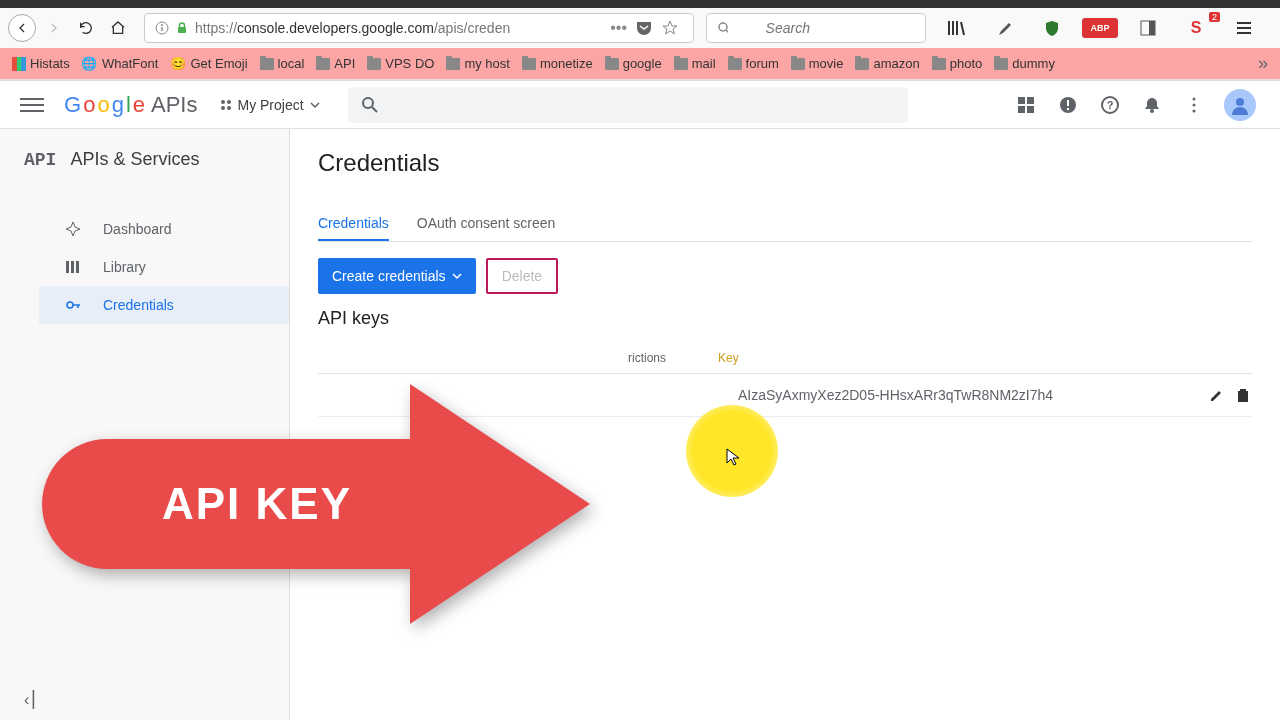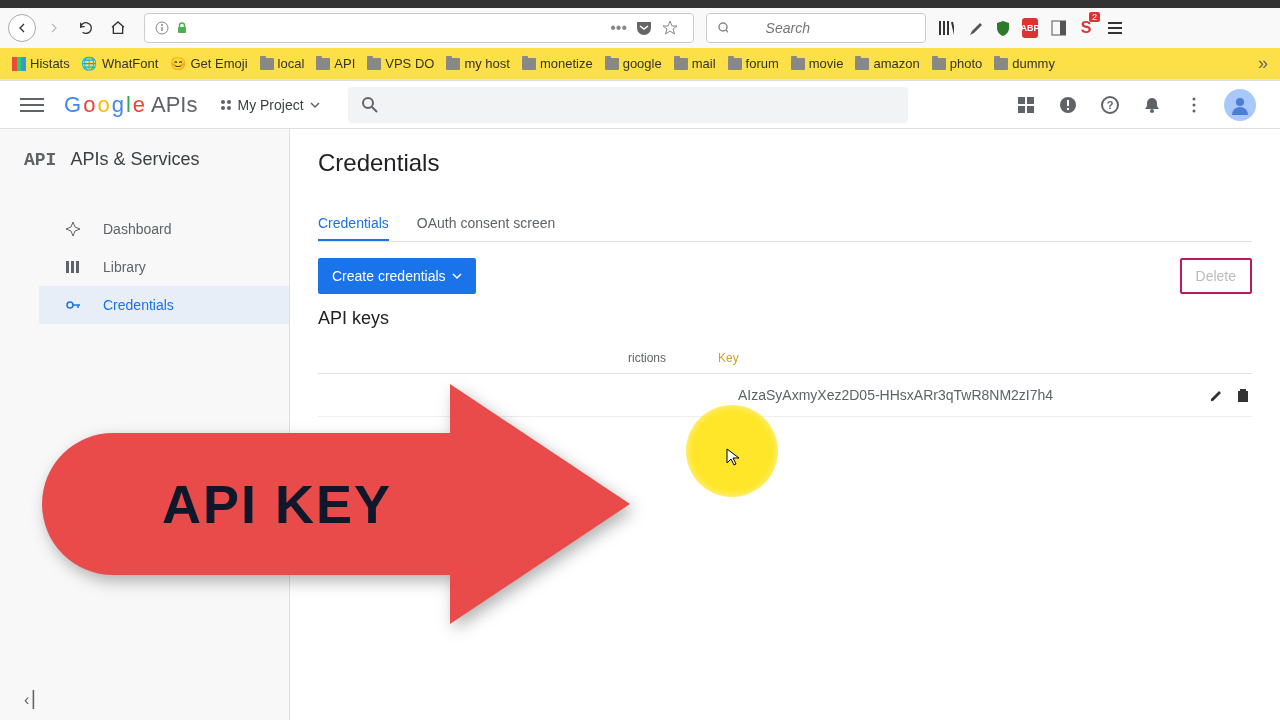--- a/index.html
+++ b/index.html
@@ -12,27 +12,27 @@
 .nav-btn { width: 28px; height: 28px; border-radius: 4px; display: flex; align-items: center; justify-content: center; cursor: pointer; border: 1px solid #ccc; background: #fff; }
 .nav-btn.back { border: 1px solid #aaa; border-radius: 50%; }
 .nav-btn svg { width: 16px; height: 16px; }
 .url-bar { flex: 1; display: flex; align-items: center; background: #fff; border: 1px solid #ccc; border-radius: 4px; padding: 4px 10px; margin: 0 8px; height: 30px; gap: 6px; max-width: 550px; }
 .url-bar .url-text { color: #777; font-size: 14px; }
 .url-bar .url-domain { color: #333; }
 .url-ctrl { display: flex; gap: 8px; align-items: center; margin-left: auto; margin-right: 4px; }
 .search-bar { display: flex; align-items: center; background: #fff; border: 1px solid #ccc; border-radius: 4px; padding: 4px 10px; height: 30px; gap: 6px; width: 220px; }
 .search-bar input { border: none; outline: none; font-size: 14px; font-style: italic; color: #888; width: 100%; margin-left: 32px; }
 .toolbar-icons { display: flex; gap: 12px; align-items: center; padding: 0 8px; }
-.toolbar-icon { width: 16px; height: 20px; display: flex; align-items: center; justify-content: center; }
+.toolbar-icon { width: 36px; height: 20px; display: flex; align-items: center; justify-content: center; }
 .badge-red { background: #d33; color: #fff; font-size: 9px; border-radius: 3px; padding: 1px 3px; font-weight: bold; }
 .s-icon { position: relative; }
 .s-icon .s-badge { position: absolute; top: -6px; right: -6px; background: #d33; color: #fff; font-size: 9px; padding: 0 3px; border-radius: 2px; }
 
 
-.bookmarks { display: flex; align-items: center; padding: 4px 12px; gap: 12px; height: 32px; background: #fde047; border-bottom: 1px solid #e0e0e0; }
+.bookmarks { display: flex; align-items: center; padding: 4px 12px; gap: 12px; height: 32px; background: #fca5a5; border-bottom: 1px solid #e0e0e0; }
 .bookmark { display: flex; align-items: center; gap: 4px; font-size: 13px; color: #333; cursor: pointer; }
 .folder-icon { width: 14px; height: 12px; background: #888; border-radius: 1px; position: relative; }
 .folder-icon::before { content: ''; position: absolute; top: -2px; left: 0; width: 6px; height: 2px; background: #888; border-radius: 1px 1px 0 0; }
 .hist-icon { width: 14px; height: 14px; background: linear-gradient(to right, #e74c3c 33%, #2ecc71 33% 66%, #3498db 66%); }
 .bookmarks-more { margin-left: auto; font-size: 18px; color: #666; cursor: pointer; }
 
 
 .g-header { display: flex; align-items: center; padding: 8px 12px; height: 48px; border-bottom: 1px solid #e0e0e0; gap: 12px; }
 .hamburger { width: 24px; height: 24px; display: flex; flex-direction: column; justify-content: center; gap: 4px; cursor: pointer; margin: 0 8px; }
 .hamburger span { height: 2px; background: #5f6368; }
@@ -62,36 +62,36 @@
 .sidebar-item.active { background: #e8eef8; color: #1a73e8; }
 .sidebar-item .s-icon-box { width: 20px; display: flex; justify-content: center; }
 .collapse { position: absolute; bottom: 12px; left: 24px; color: #5f6368; cursor: pointer; }
 
 
 .content { flex: 1; padding: 20px 28px; position: relative; }
 .page-title { font-size: 24px; color: #202124; font-weight: 400; margin-bottom: 30px; }
 .tabs { display: flex; gap: 28px; border-bottom: 1px solid #e0e0e0; margin-bottom: 16px; }
 .tab { padding: 8px 0; font-size: 14px; color: #5f6368; cursor: pointer; border-bottom: 2px solid transparent; }
 .tab.active { color: #1a73e8; border-bottom: 2px solid #1a73e8; }
-.action-row { display: flex; gap: 10px; margin-bottom: 14px; justify-content: space-between; }
+.action-row { display: flex; gap: 10px; margin-bottom: 14px; }
 .btn-primary { background: #1a73e8; color: #fff; border: none; padding: 8px 14px; font-size: 14px; border-radius: 2px; cursor: pointer; display: flex; align-items: center; gap: 6px; }
 .btn-secondary { background: #fff; color: #bbb; border: 2px solid #be185d; padding: 8px 14px; font-size: 14px; border-radius: 2px; cursor: pointer; }
 .help-text { font-size: 14px; color: #5f6368; margin-bottom: 26px; }
 .help-text a { color: #1a73e8; text-decoration: none; }
 .section-title { font-size: 18px; color: #202124; margin-bottom: 14px; }
 .table-head { display: flex; font-size: 12px; color: #5f6368; padding: 8px 0; border-bottom: 1px solid #e0e0e0; }
 .th-rest { margin-left: 310px; }
 .th-key { margin-left: 52px; color: #d0a020; }
 .table-row { display: flex; align-items: center; padding: 12px 0; border-bottom: 1px solid #eee; font-size: 14px; }
 .key-text { margin-left: 420px; color: #5f6368; }
 .row-actions { margin-left: auto; display: flex; gap: 8px; }
 
 
 .arrow-annotation { position: absolute; left: 42px; top: 384px; z-index: 100; display: flex; align-items: center; filter: drop-shadow(4px 6px 8px rgba(0,0,0,0.3)); }
-.arrow-body { background: #e94b4b; color: #0f172a; font-size: 54px; font-weight: bold; padding: 40px 60px 40px 120px; border-radius: 90px 0 0 90px; letter-spacing: 2px; }
+.arrow-body { background: #e94b4b; color: #ffffff; font-size: 44px; font-weight: bold; padding: 40px 60px 40px 120px; border-radius: 90px 0 0 90px; letter-spacing: 2px; }
 .arrow-head { width: 0; height: 0; border-top: 120px solid transparent; border-bottom: 120px solid transparent; border-left: 180px solid #e94b4b; margin-left: -2px; }
 
 
 .highlight { position: absolute; width: 92px; height: 92px; background: radial-gradient(circle, #ffe629 60%, rgba(255,230,41,0)); border-radius: 50%; left: 686px; top: 405px; z-index: 50; }
 .cursor { position: absolute; left: 726px; top: 448px; z-index: 150; }
 
 svg { display: block; }
 </style>
 </head>
 <body>
@@ -122,20 +122,21 @@
     <div class="url-bar">
       <svg width="14" height="14">
           <circle cx="7" cy="7" r="6" stroke="#888" fill="none"></circle>
           <rect x="6.3" y="6" width="1.4" height="4" fill="#888"></rect>
           <circle cx="7" cy="4" r="1" fill="#888"></circle>
         </svg>
       <svg width="14" height="14">
           <rect x="3" y="6" width="8" height="6" rx="1" fill="#4caf50"></rect>
           <path d="M4.5 6V4.5a2.5 2.5 0 0 1 5 0V6" stroke="#4caf50" stroke-width="1.5" fill="none"></path>
         </svg>
+      <span class="url-text"><span>https://</span><span class="url-domain">console.developers.google.com</span><span>/apis/creden</span></span>
       <div class="url-ctrl">
         <span style="color:#888;">•••</span>
         <svg width="18" height="18">
             <path d="M2 3h14v6a7 7 0 0 1-14 0z" fill="#666"></path>
             <path d="M5 7l4 3 4-3" stroke="#fff" stroke-width="1.5" fill="none"></path>
           </svg>
         <svg width="18" height="18">
             <path d="M9 2l2 5h5l-4 3 1.5 5L9 12l-4.5 3L6 10 2 7h5z" stroke="#888" fill="none"></path>
           </svg>
       </div>

